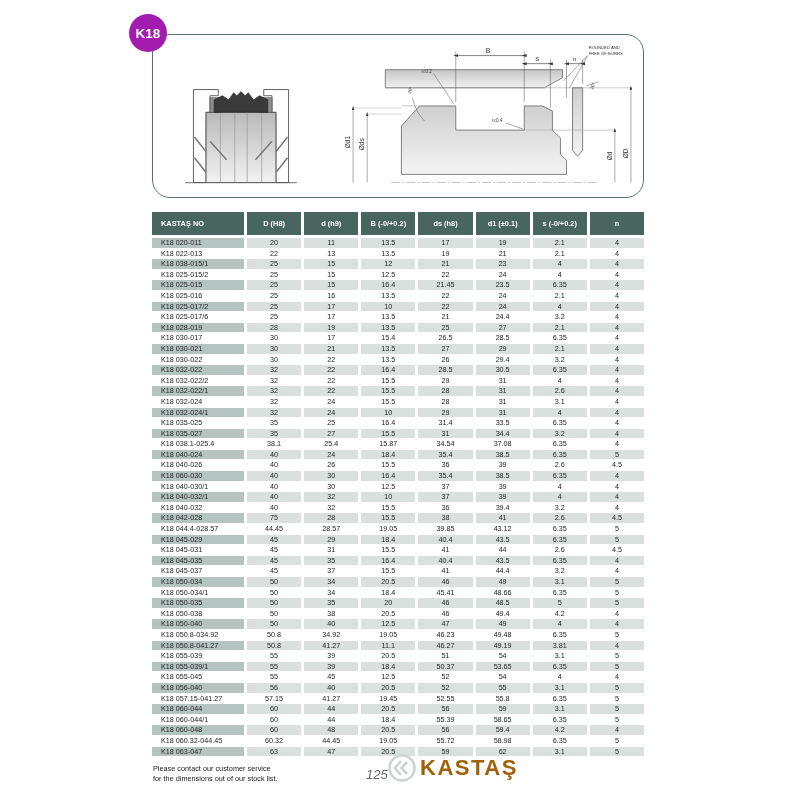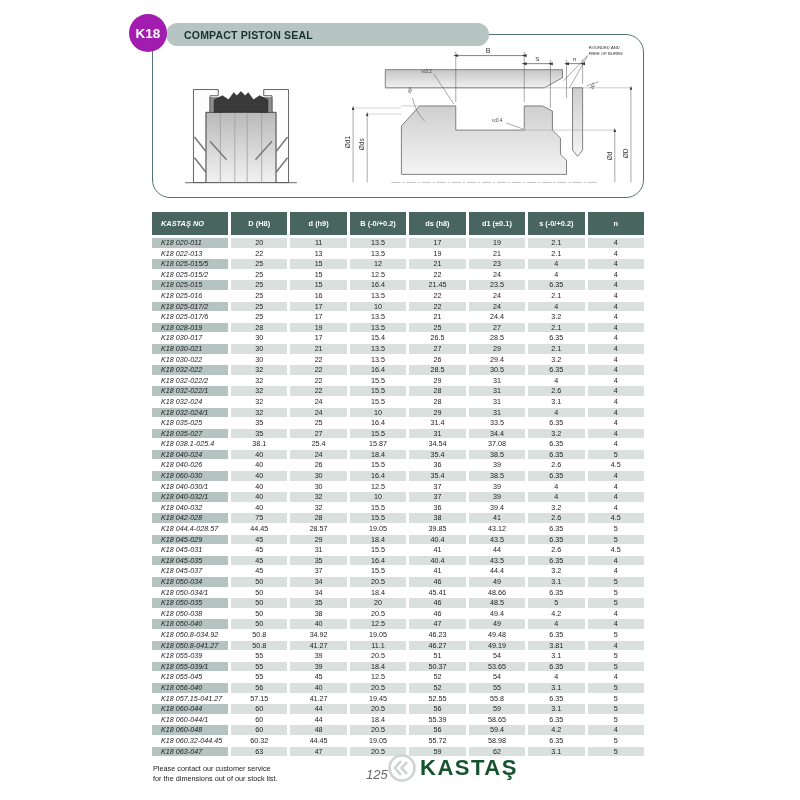--- a/index.html
+++ b/index.html
@@ -15,45 +15,42 @@
   .diagram-box{position:absolute;left:152px;top:34px;width:492px;height:164px;background:#fff;
          border:1.5px solid #527470;border-radius:18px;box-sizing:border-box;z-index:1;}
   .seal-svg{position:absolute;left:26px;top:48px;width:124px;height:104px;}
   .install-svg{position:absolute;left:186px;top:6px;width:302px;height:152px;}
   
   .table-wrap{position:absolute;left:152px;top:212px;width:492px;}
   .thead{display:flex;height:23px;margin-bottom:3px;}
   .th{background:#48655f;color:#fff;font-weight:bold;font-size:7.4px;
       display:flex;align-items:center;justify-content:center;margin-right:3px;}
   .th:last-child,.td:last-child{margin-right:0;}
-  .c0{width:76px;justify-content:flex-start !important;padding-left:9px;box-sizing:border-box;font-style:italic;}
+  .c0{width:92px;justify-content:flex-start !important;padding-left:9px;box-sizing:border-box;}
   .cx{flex:1;}
   .tr{display:flex;height:9.6px;margin-bottom:1px;}
   .td{font-size:7.2px;line-height:9.6px;display:flex;align-items:center;justify-content:center;
       margin-right:3px;color:#1c1c1c;}
   .tr.shaded .td{background:#d9e0de;}
   .tr.shaded .td.c0{background:#b6c4c1;}
   .tr.plain .td{background:#ffffff;}
   
   .footer-note{position:absolute;left:153px;top:764px;font-size:7.3px;
       line-height:9.6px;color:#222;}
   .page-number{position:absolute;left:366px;top:767px;font-size:13px;color:#666;font-style:italic;}
   .brand-logo{position:absolute;left:387px;top:753px;display:flex;align-items:center;gap:3px;}
-  .brand-text{font-size:22px;font-weight:bold;letter-spacing:1.5px;color:#14532d;}
+  .brand-text{font-size:22px;font-weight:bold;letter-spacing:1.5px;color:#a16207;}
   .drawing-text{font-family:"Liberation Sans",sans-serif;fill:#333;}
 </style>
 </head>
 <body>
 
 <div class="page">
 
   <div class="badge">K18</div>
-  <div class="title-pill">
-    <span>COMPACT PISTON SEAL</span>
-  </div>
 
   <div class="diagram-box">
 
     <svg class="seal-svg" viewBox="0 0 120 100">
       <defs>
         <linearGradient id="g1" x1="0" y1="0" x2="0" y2="1">
           <stop offset="0" stop-color="#b9b9b9"></stop>
             <stop offset="1" stop-color="#f2f2f2"></stop>
         </linearGradient>
       </defs>
@@ -170,21 +167,21 @@
           <div class="td c0">K18 022-013</div>
           <div class="td cx">22</div>
           <div class="td cx">13</div>
           <div class="td cx">13.5</div>
           <div class="td cx">19</div>
           <div class="td cx">21</div>
           <div class="td cx">2.1</div>
           <div class="td cx">4</div>
         </div>
         <div class="tr shaded">
-          <div class="td c0">K18 025-015/5</div>
+          <div class="td c0">K18 038-015/1</div>
           <div class="td cx">25</div>
           <div class="td cx">15</div>
           <div class="td cx">12</div>
           <div class="td cx">21</div>
           <div class="td cx">23</div>
           <div class="td cx">4</div>
           <div class="td cx">4</div>
         </div>
         <div class="tr plain">
           <div class="td c0">K18 025-015/2</div>

